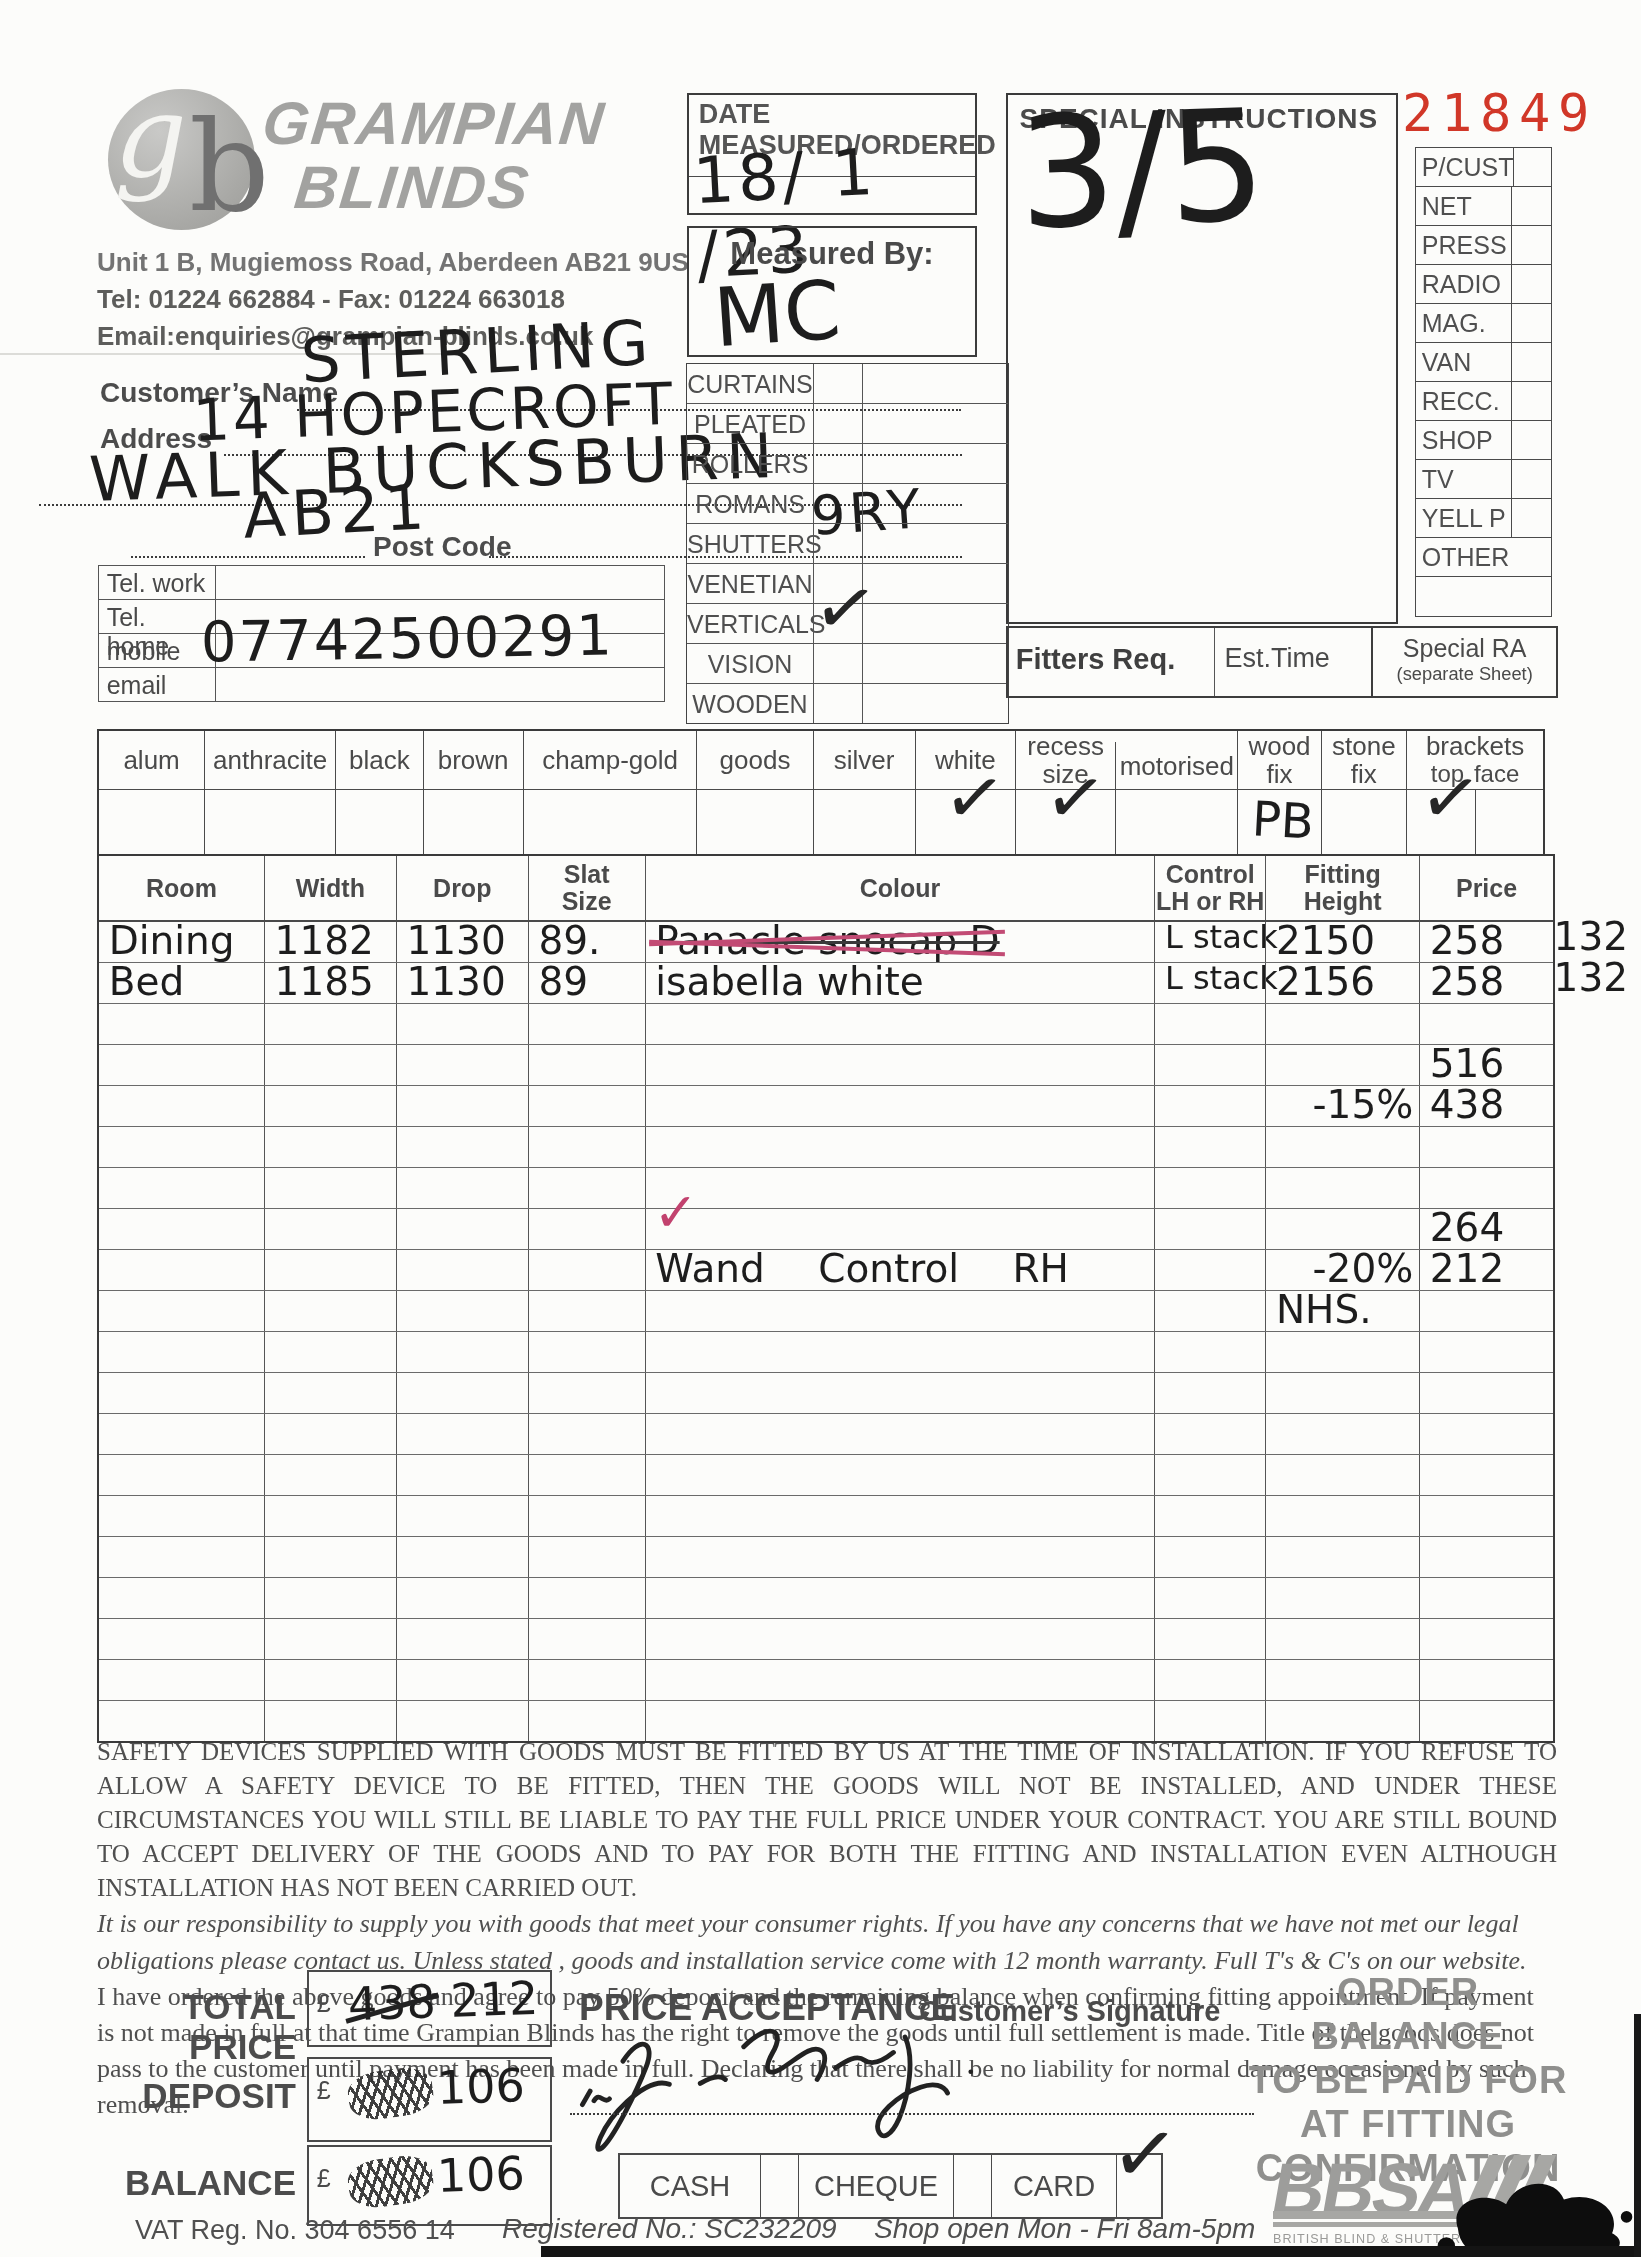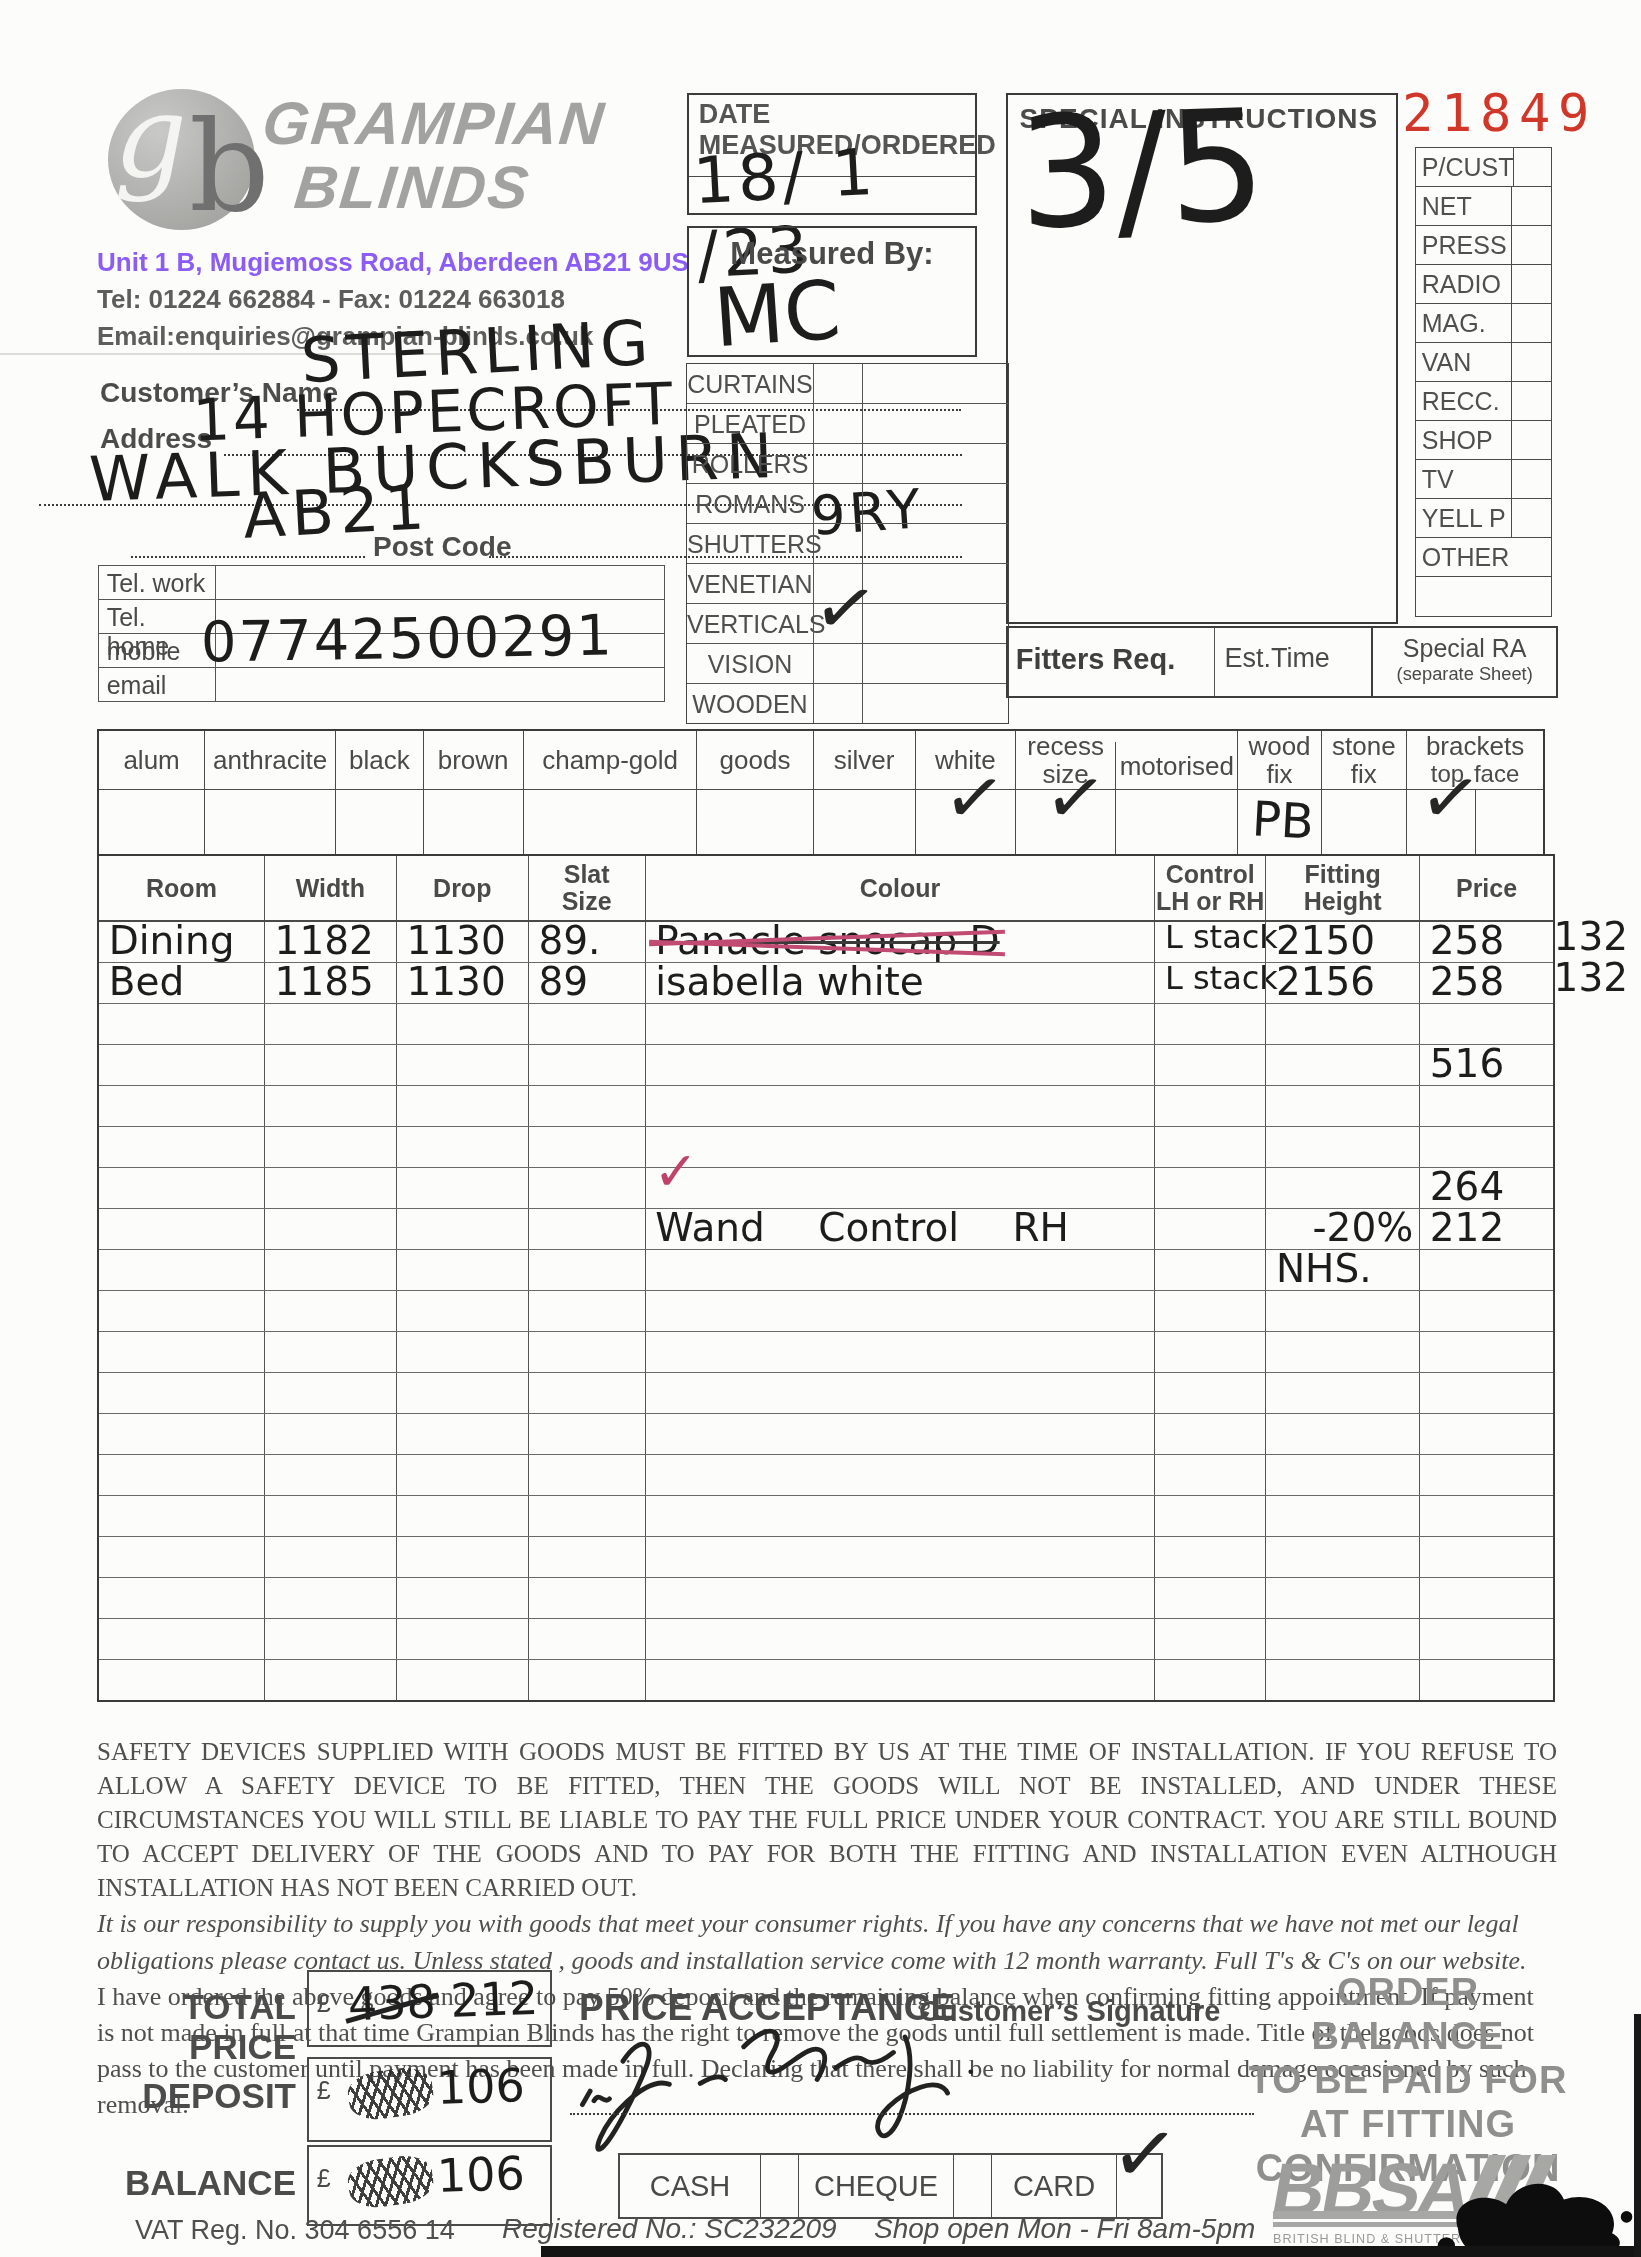--- a/index.html
+++ b/index.html
@@ -15,21 +15,21 @@
   #logo-circle{left:108px;top:89px;width:147px;height:141px;border-radius:50%;
     background:radial-gradient(circle at 35% 30%,#c9c9c7,#a8a8a5 70%,#9b9b98);}
   #logo-g{left:114px;top:71px;font-family:"DejaVu Serif",serif;font-style:italic;
     font-size:114px;color:#f4f4f1;}
   #logo-b{left:189px;top:93px;font-family:"DejaVu Serif",serif;
     font-size:126px;color:#707070;}
   .brand{font-weight:bold;font-style:italic;color:#a2a2a0;letter-spacing:1.9px;
     transform:skewX(-6deg);font-size:60px;}
   #brand1{left:263px;top:89px;}
   #brand2{left:295px;top:153px;}
-  #co-address{left:97px;top:247px;font-size:26px;font-weight:bold;color:#8b5cf6;}
+  #co-address{left:97px;top:247px;font-size:26px;font-weight:bold;color:#737373;}
   #co-tel{left:97px;top:284px;font-size:26px;font-weight:bold;color:#5d5d5b;}
   #co-email{left:97px;top:321px;font-size:26px;font-weight:bold;color:#5d5d5b;}
   #fold-line{left:0;top:353px;width:454px;height:1.9px;background:#dddddad8;background:#dcdcd8;}
 
   
   #date-box{left:687px;top:93px;width:286px;height:118px;border:2.9px solid #3c3c3c;}
   #date-box .lbl{font-size:27px;font-weight:bold;color:#555;padding:3.9px 0 0 9.7px;}
   #date-divider{left:0;top:81px;width:100%;height:0;border-top:1.9px solid #4a4a4a;position:absolute;}
   #date-hw{left:5.8px;top:42px;font-size:64px;position:absolute;transform:rotate(-3deg);letter-spacing:3.9px;}
   #meas-box{left:687px;top:226px;width:286px;height:127px;border:2.9px solid #3c3c3c;}
@@ -487,20 +487,34 @@
             <span class="hw">516</span>
           </div>
         </div>
         <div class="t-row">
           <div class="t-cell" style="width: 165px;"></div>
           <div class="t-cell" style="width: 131px;"></div>
           <div class="t-cell" style="width: 131px;"></div>
           <div class="t-cell" style="width: 116px;"></div>
           <div class="t-cell" style="width: 509px;"></div>
           <div class="t-cell" style="width: 110px;"></div>
+          <div class="t-cell" style="width: 153px;">
+            <span class="hw fit-right">-15%</span>
+          </div>
+          <div class="t-cell" style="width: 133px;">
+            <span class="hw">438</span>
+          </div>
+        </div>
+        <div class="t-row">
+          <div class="t-cell" style="width: 165px;"></div>
+          <div class="t-cell" style="width: 131px;"></div>
+          <div class="t-cell" style="width: 131px;"></div>
+          <div class="t-cell" style="width: 116px;"></div>
+          <div class="t-cell" style="width: 509px;"></div>
+          <div class="t-cell" style="width: 110px;"></div>
           <div class="t-cell" style="width: 153px;"></div>
           <div class="t-cell" style="width: 133px;"></div>
         </div>
         <div class="t-row">
           <div class="t-cell" style="width: 165px;"></div>
           <div class="t-cell" style="width: 131px;"></div>
           <div class="t-cell" style="width: 131px;"></div>
           <div class="t-cell" style="width: 116px;"></div>
           <div class="t-cell" style="width: 509px;"></div>
           <div class="t-cell" style="width: 110px;"></div>

